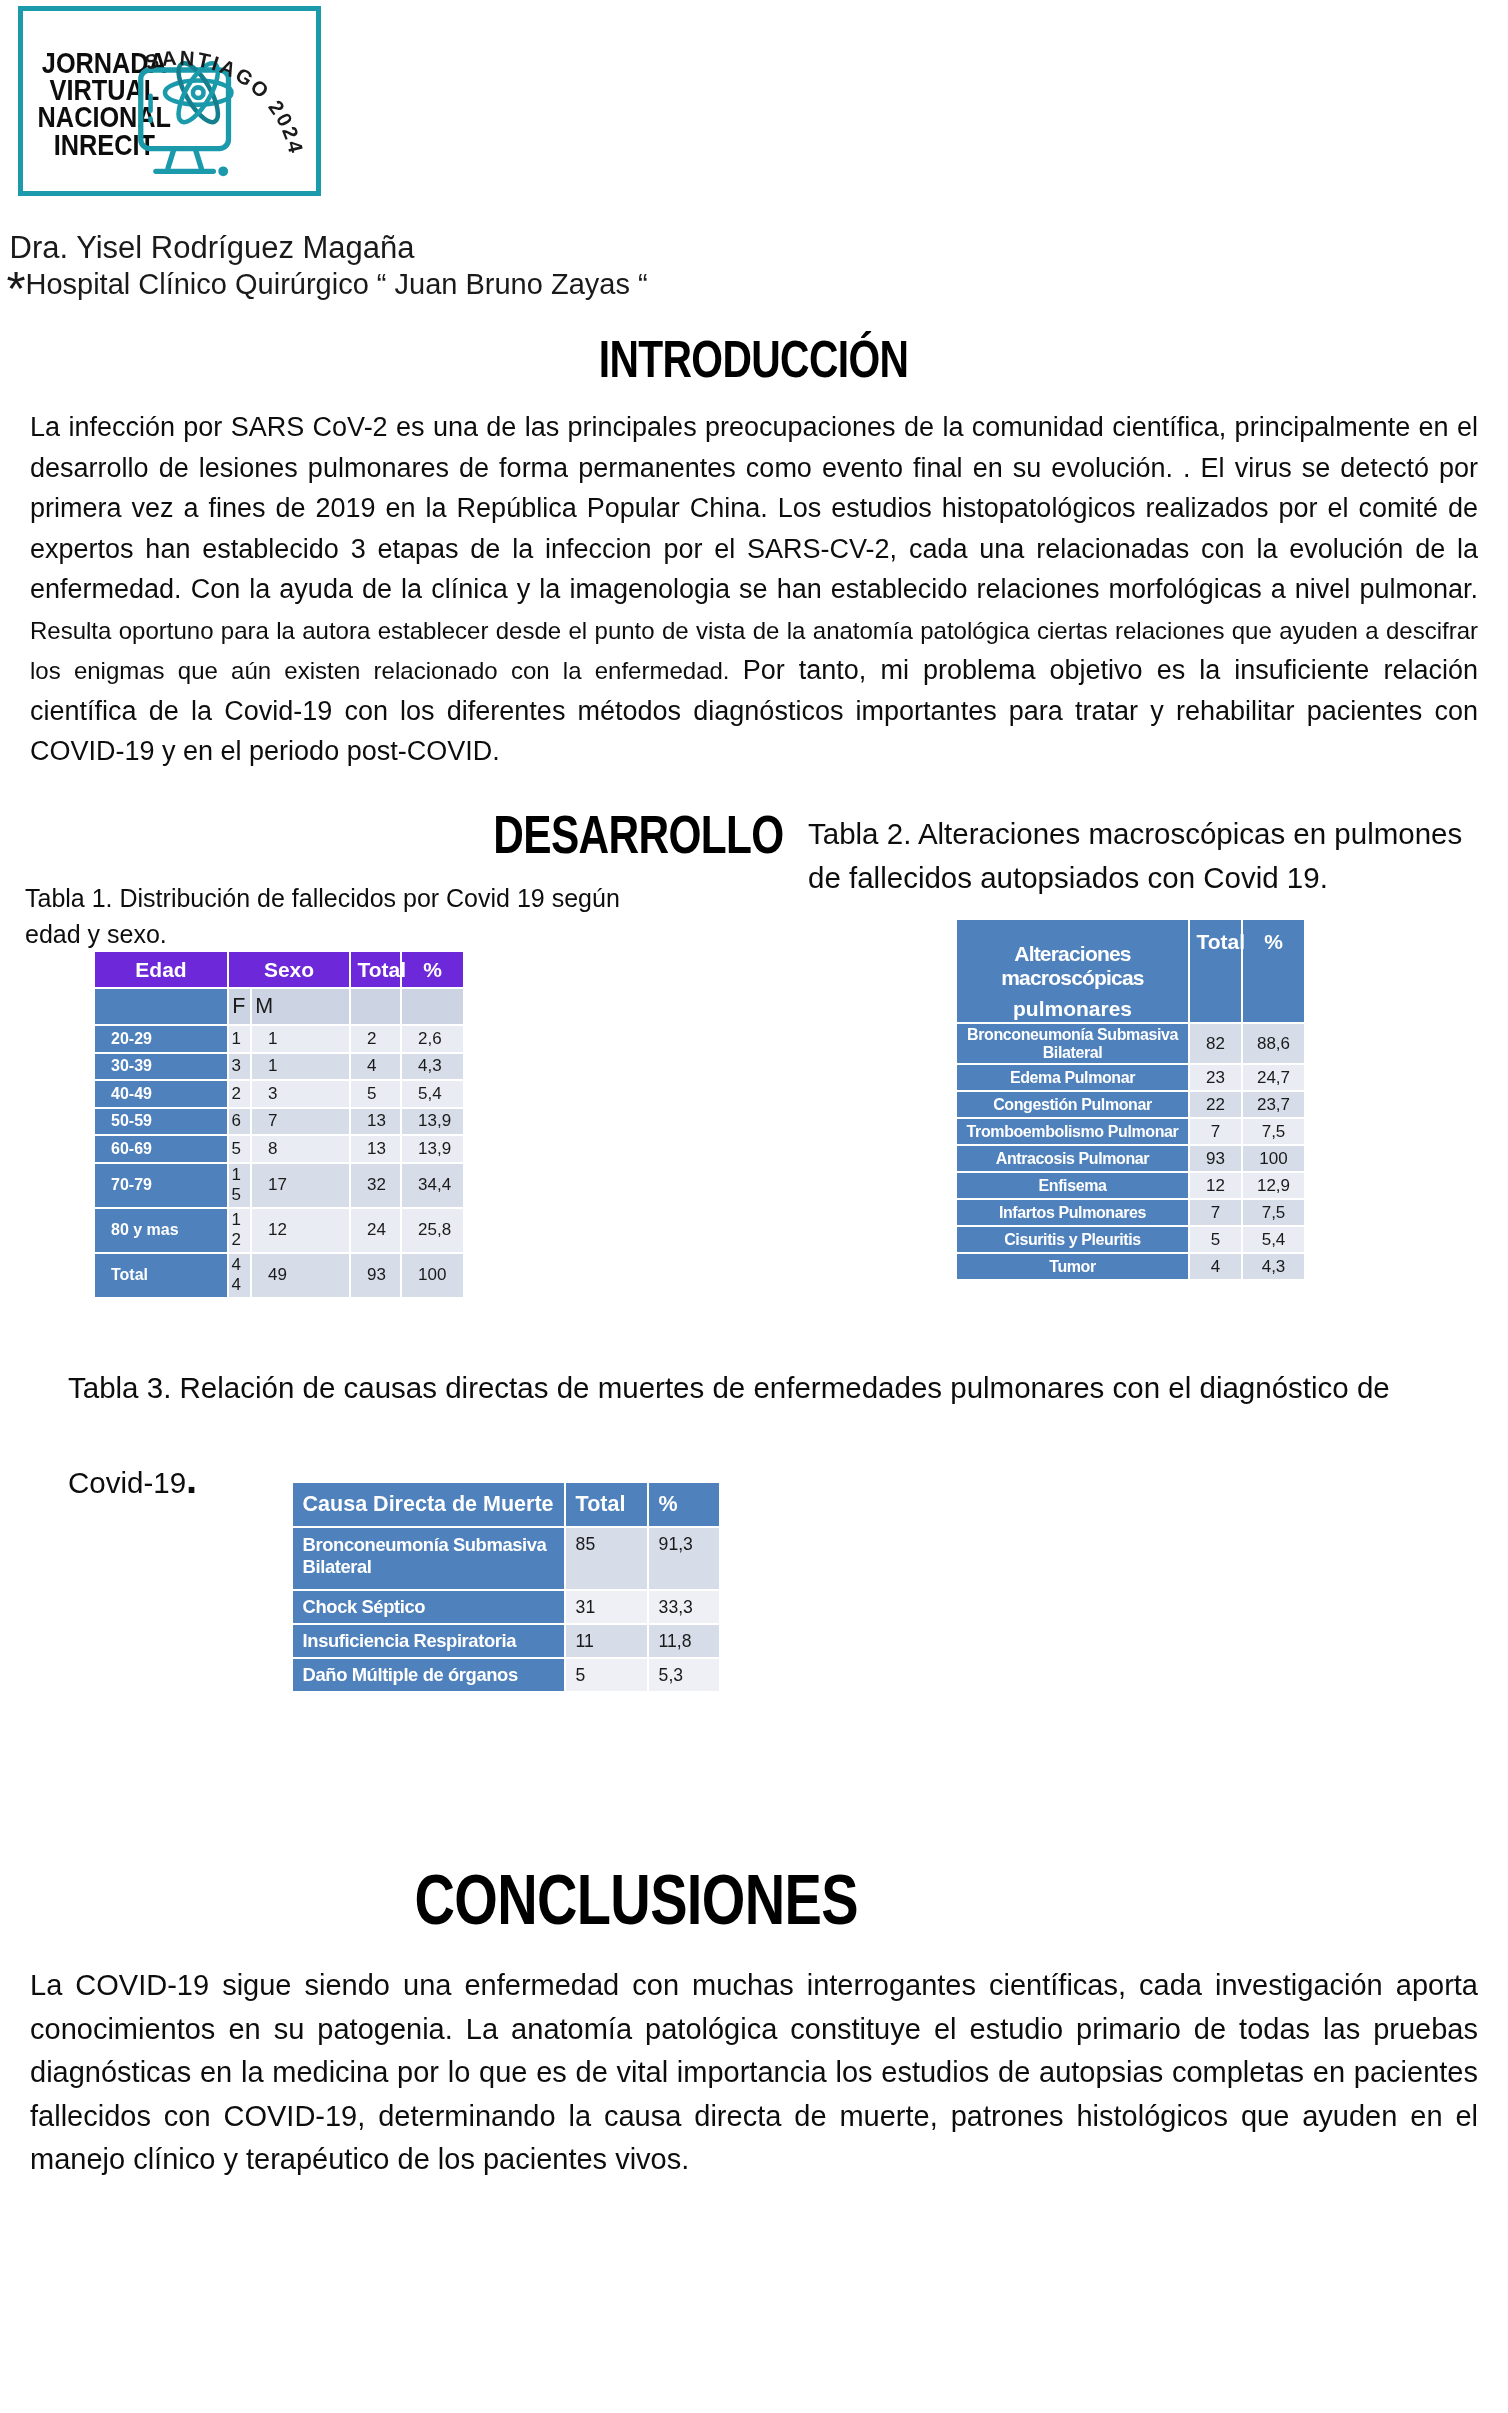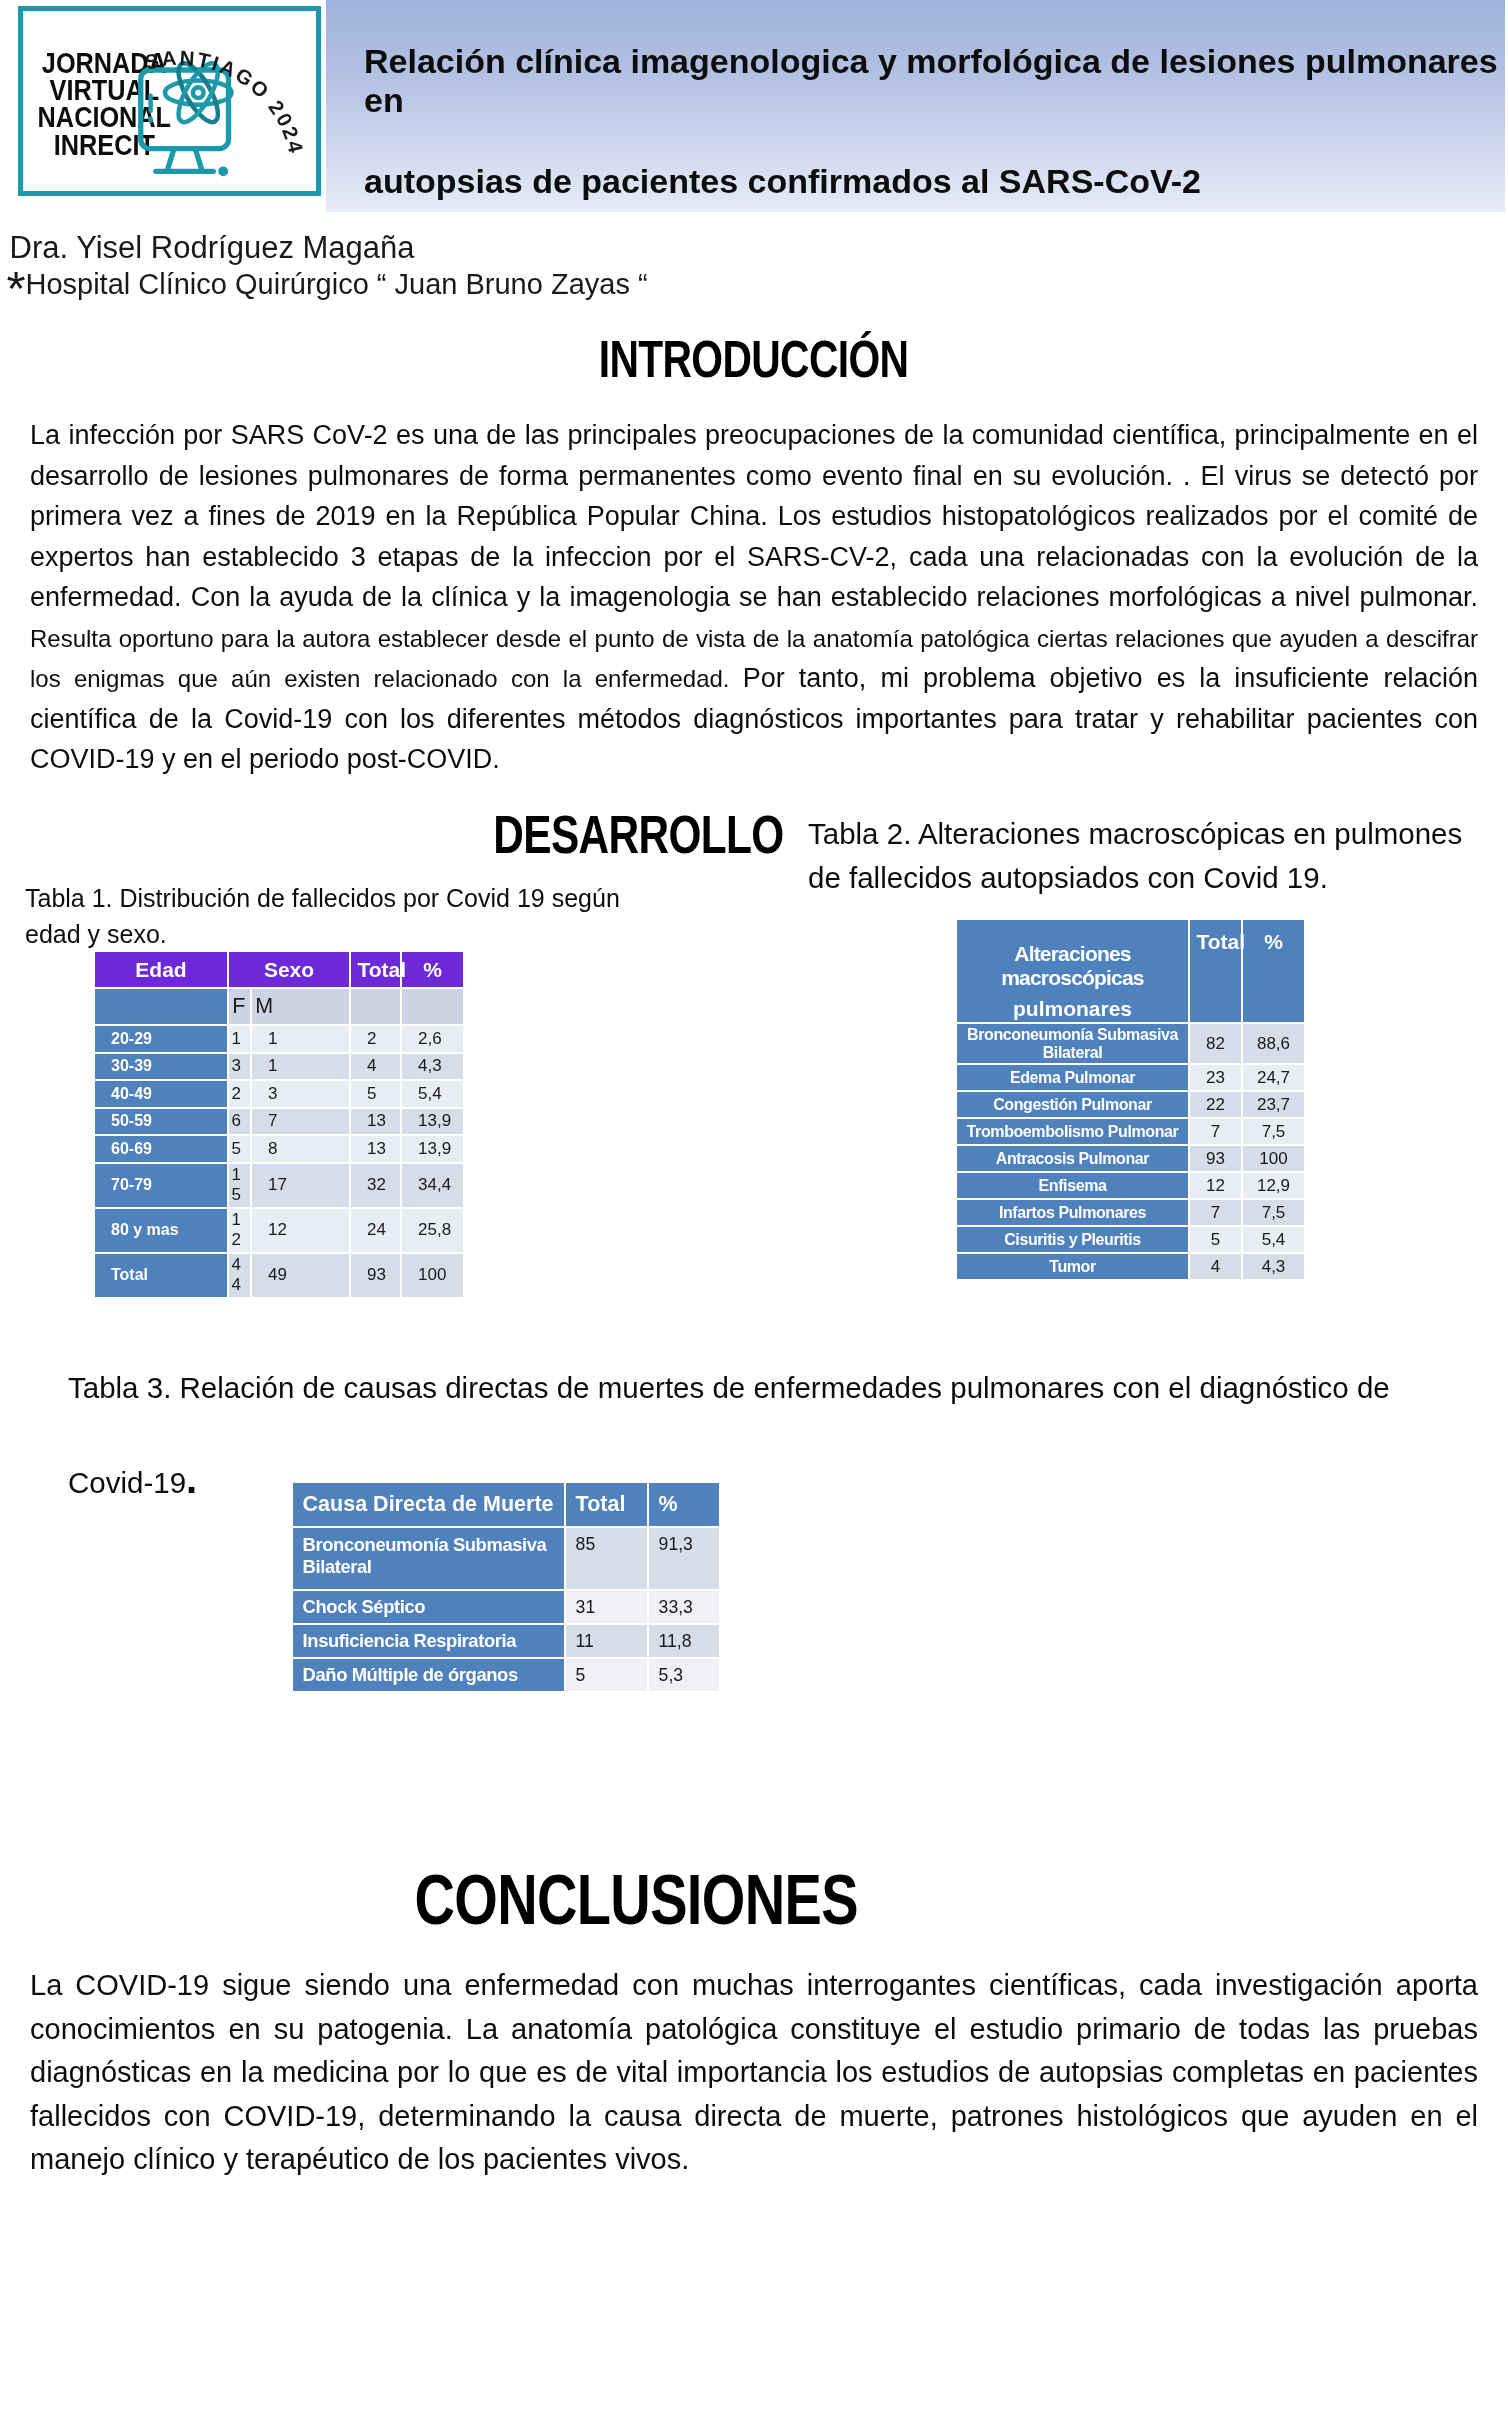--- a/index.html
+++ b/index.html
@@ -25,21 +25,21 @@
   .author-affil{position:absolute;left:6.4px;top:268px;font-size:29px;color:#1a1a1a;}
   .author-affil .star{font-size:49px;vertical-align:-11.2px;line-height:0;}
   
   .big-head{font-weight:bold;color:#000;white-space:nowrap;}
   .big-head > span{display:inline-block;transform:scaleX(0.8);transform-origin:center;letter-spacing:-0.8px;}
   .h-intro{position:absolute;left:0;top:330px;width:1508px;text-align:center;font-size:51px;}
   .h-des{position:absolute;left:451px;top:804px;width:375px;text-align:center;font-size:53px;}
   .h-conc{position:absolute;left:359px;top:1860px;width:415px;text-align:center;font-size:70px;}
   
   .intro-para{
-    position:absolute;left:30px;top:388px;width:1448px;
+    position:absolute;left:30px;top:380px;width:1448px;
     font-size:27px;line-height:1.5;text-align:justify;color:#0d0d0d;
   }
   .intro-para .seg2{font-size:24px;}
   .conc-para{
     position:absolute;left:30px;top:1935px;width:1448px;
     font-size:29px;line-height:1.5;text-align:justify;color:#0d0d0d;
   }
   
   .cap{color:#0d0d0d;}
   .cap-t1{position:absolute;left:25px;top:868px;width:638px;font-size:25px;line-height:1.45;margin-top:12px;}
@@ -95,24 +95,20 @@
   .footer .plain{
     font-family:"Liberation Sans",sans-serif;font-weight:bold;
     font-size:35px;color:#090909;margin-left:9.6px;white-space:nowrap;
   }
 </style>
 </head>
 <body>
 
 <div class="page">
 
-  <div class="title-box">
-    <div class="title-line l1">Relación clínica imagenologica y morfológica de lesiones pulmonares en</div>
-    <div class="title-line l2">autopsias de pacientes confirmados al SARS-CoV-2</div>
-  </div>
 
   <div class="logo-box">
     <svg viewBox="0 0 380 238">
       <defs>
         <path id="arcpath" d="M 160 78 A 148 148 0 0 1 348 186" fill="none"></path>
       </defs>
       <g transform="scale(0.88,1)" font-family="Liberation Sans, sans-serif" font-weight="bold" fill="#0d0d0d" text-anchor="middle">
         <text x="118" y="82" font-size="38">JORNADA</text>
         <text x="118" y="118" font-size="38">VIRTUAL</text>
         <text x="118" y="154" font-size="38">NACIONAL</text>

